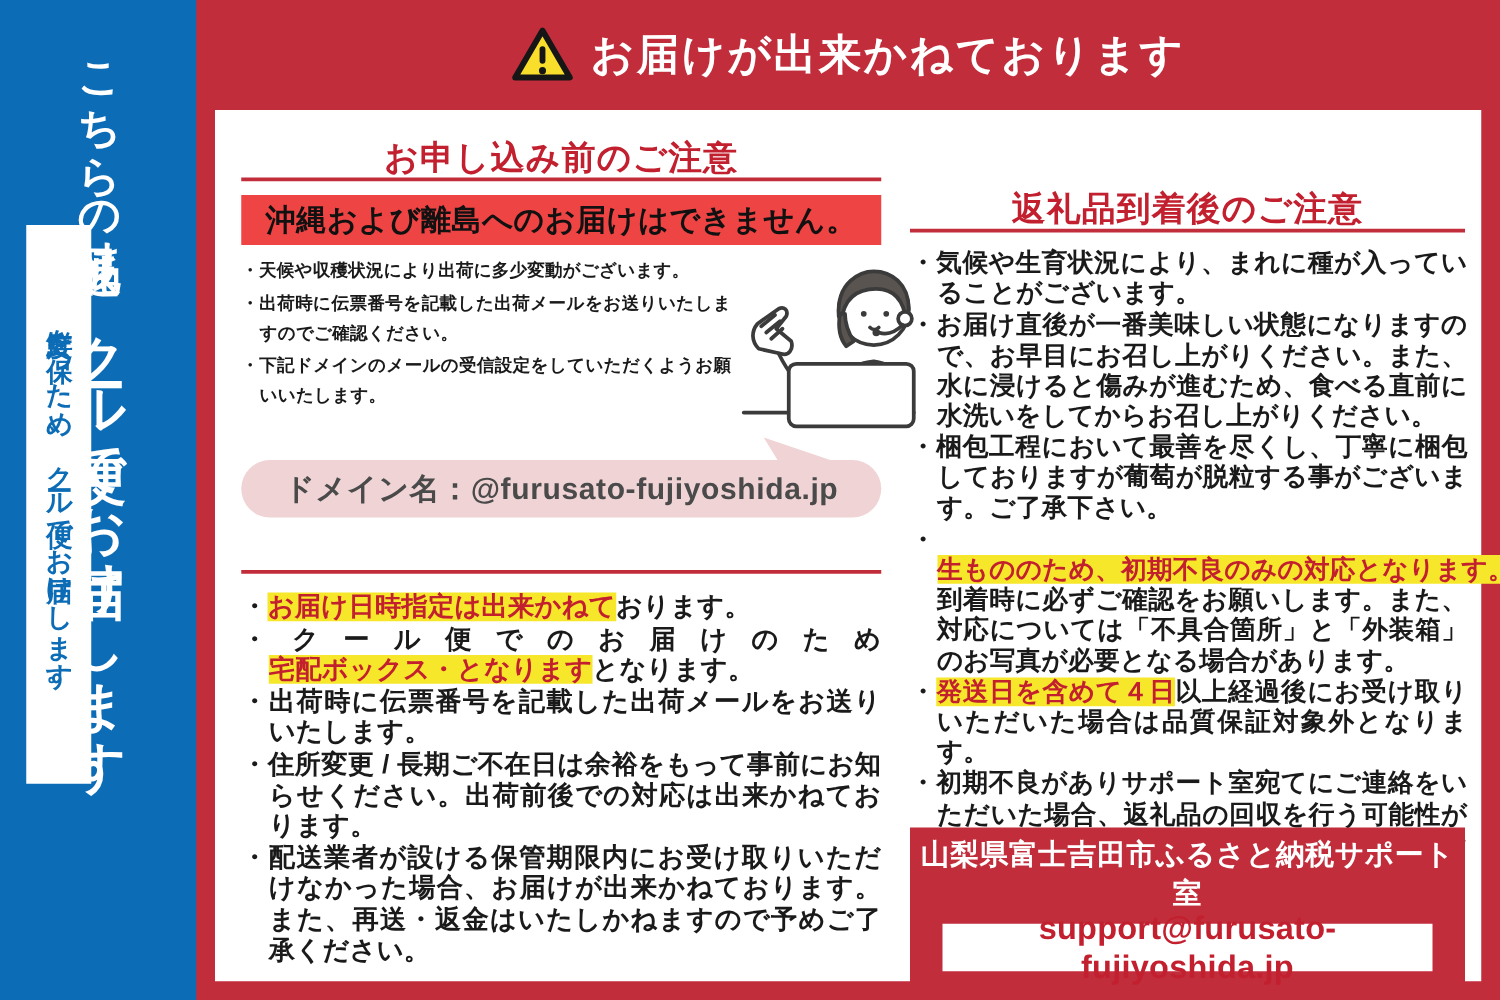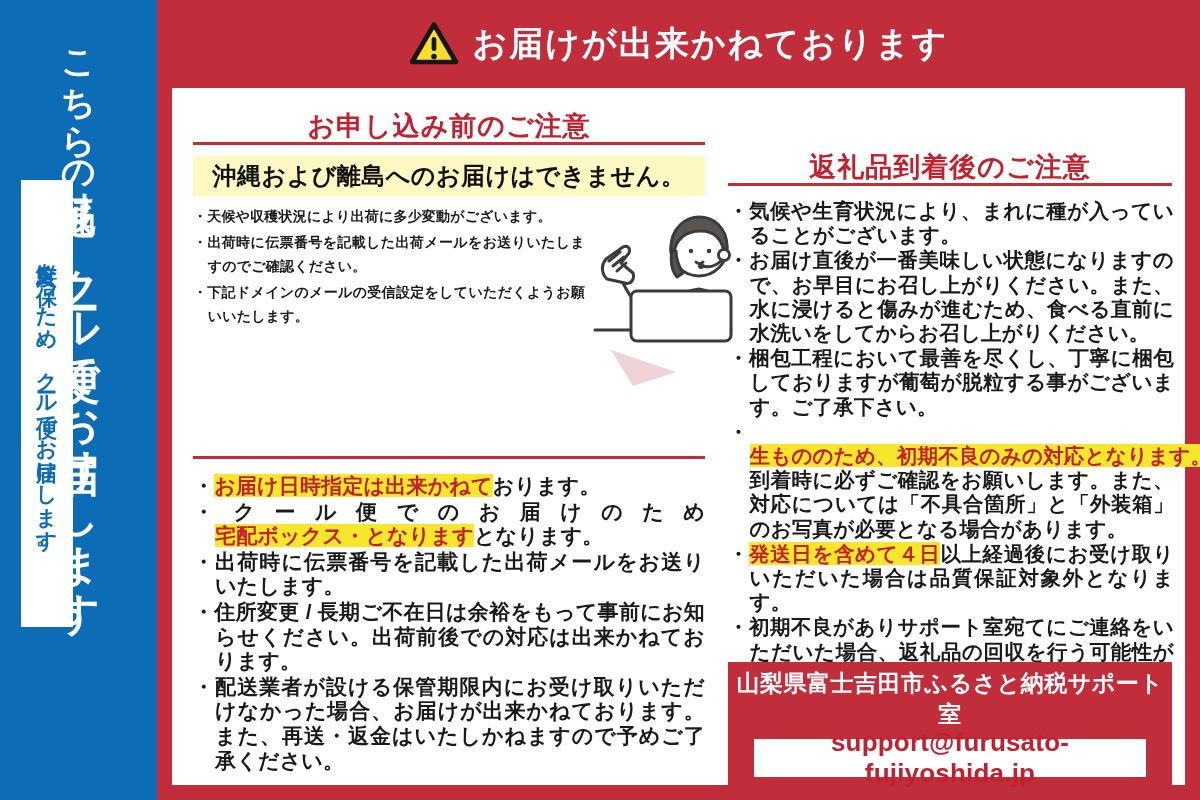--- a/index.html
+++ b/index.html
@@ -22,21 +22,21 @@
 
   
   .panel{position:absolute;left:172px;top:88px;width:1013px;height:697px;background:#fff;}
   .col{position:absolute;top:0;height:697px;}
   .col1{left:21px;width:512px;}
   .col2{left:556px;width:444px;margin-top:41px;}
 
   .sec-title{position:absolute;left:0;width:100%;text-align:center;color:#c2202f;font-size:27px;font-weight:800;letter-spacing:1px;}
   .divider{position:absolute;left:0;width:100%;height:3px;background:#c22d3b;}
 
-  .alert-band{position:absolute;left:0;top:68px;width:100%;height:40px;background:#fef9c3;display:flex;align-items:center;justify-content:center;color:#111;font-size:24px;font-weight:800;letter-spacing:0.5px;}
+  .alert-band{position:absolute;left:0;top:68px;width:100%;height:40px;background:#ef4444;display:flex;align-items:center;justify-content:center;color:#111;font-size:24px;font-weight:800;letter-spacing:0.5px;}
 
   ul.notes{list-style:none;margin:0;padding:0;position:absolute;color:#1a1a1a;text-align:justify;}
   ul.notes li{padding-left:1.05em;text-indent:-1.05em;margin:0 0 1px 0;font-weight:600;}
   ul.notes li::before{content:"・";}
   .hl{background:#f6e72b;color:#c2202f;font-weight:800;white-space:nowrap;}
   #list-before{top:116px;left:0;width:392px;font-size:14px;line-height:24.6px;letter-spacing:0.2px;}
   #list-receiving{top:386px;left:0;width:512px;font-size:21px;line-height:24.6px;letter-spacing:0.2px;}
   #list-after{top:70px;left:0;width:446px;font-size:20.5px;line-height:24.2px;letter-spacing:0.2px;}
 
   .operator{position:absolute;left:400px;top:115px;}
@@ -125,20 +125,21 @@
           <path d="M129,57 C122,64 116,65 110,63"></path>
           <circle cx="108" cy="63" r="3" fill="#3b3b3b" stroke="none"></circle>
 
           <rect x="38" y="88" width="100" height="50" rx="6" fill="#fff"></rect>
         </g>
       </svg>
 
       <svg class="tail-svg" width="90" height="45" viewBox="0 0 90 45">
         <polygon points="8,4 73,26 30,40" fill="#f0d3d5"></polygon>
       </svg>
+      <div class="pill">ドメイン名：@furusato-fujiyoshida.jp</div>
 
       <div class="divider t2-divider"></div>
       <ul class="notes" id="list-receiving">
           <li><span class="hl">お届け日時指定は出来かねて</span><span>おります。</span></li>
           <li><span>クール便でのお届けのため</span><span class="hl">宅配ボックス・となります</span><span>となります。</span></li>
           <li><span>出荷時に伝票番号を記載した出荷メールをお送りいたします。</span></li>
           <li><span>住所変更 / 長期ご不在日は余裕をもって事前にお知らせください。出荷前後での対応は出来かねております。</span></li>
           <li><span>配送業者が設ける保管期限内にお受け取りいただけなかった場合、お届けが出来かねております。また、再送・返金はいたしかねますので予めご了承ください。</span></li>
         </ul>
     </div>

